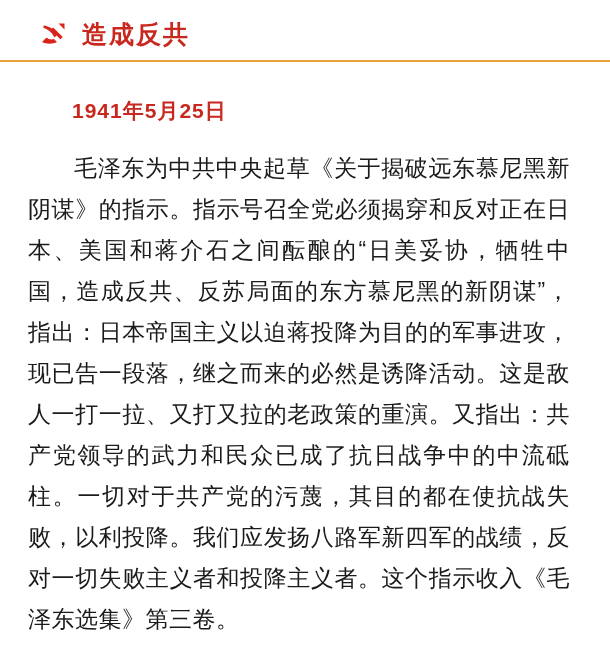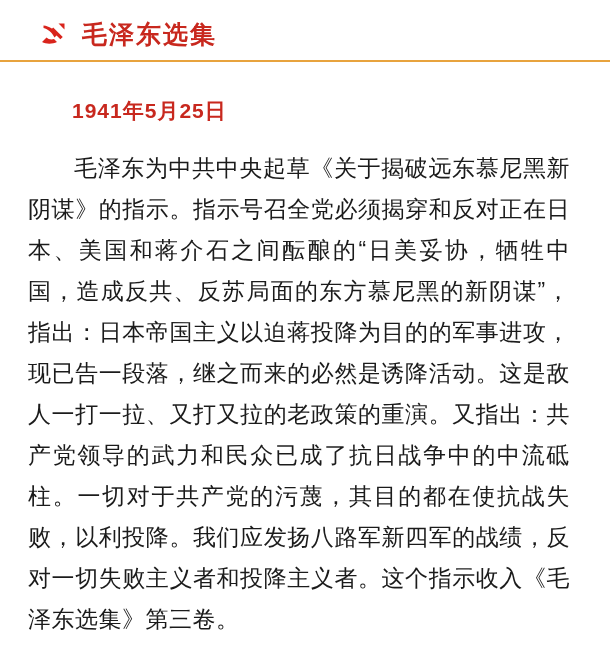--- a/index.html
+++ b/index.html
@@ -89,21 +89,21 @@
       <svg width="34" height="34" viewBox="0 0 34 34" aria-hidden="true">
         <rect x="0" y="0" width="34" height="34" fill="#ffffff"></rect>
         <g fill="#d9241c">
           <path d="M6 25 L10.5 20.5 C12.5 22.5 15.5 23 18 22 L21 25 C17 27 10.5 27.5 6 25 Z"></path>
           <path d="M7.5 8.5 C13 9 18.5 12.5 21.5 17.5 L18.5 20.5 C16 15.5 12 12 7.5 11 Z"></path>
           <rect x="17.2" y="10.4" width="13.5" height="3.4" transform="rotate(45 17.2 10.4)"></rect>
           <path d="M22.5 6.5 L28.5 6.5 L28.5 12.5 L26.2 10.2 L24.8 8.8 Z"></path>
         </g>
       </svg>
     </span>
-    <span class="header-title">毛泽东选集</span>
+    <span class="header-title">造成反共</span>
   </div>
 
   <div class="header-rule"></div>
 
   <div class="content">
     <div class="doc-date">1941年5月25日</div>
     <p class="doc-body">毛泽东为中共中央起草《关于揭破远东慕尼黑新阴谋》的指示。指示号召全党必须揭穿和反对正在日本、美国和蒋介石之间酝酿的“日美妥协，牺牲中国，造成反共、反苏局面的东方慕尼黑的新阴谋”，指出：日本帝国主义以迫蒋投降为目的的军事进攻，现已告一段落，继之而来的必然是诱降活动。这是敌人一打一拉、又打又拉的老政策的重演。又指出：共产党领导的武力和民众已成了抗日战争中的中流砥柱。一切对于共产党的污蔑，其目的都在使抗战失败，以利投降。我们应发扬八路军新四军的战绩，反对一切失败主义者和投降主义者。这个指示收入《毛泽东选集》第三卷。</p>
   </div>
 
 </div>

